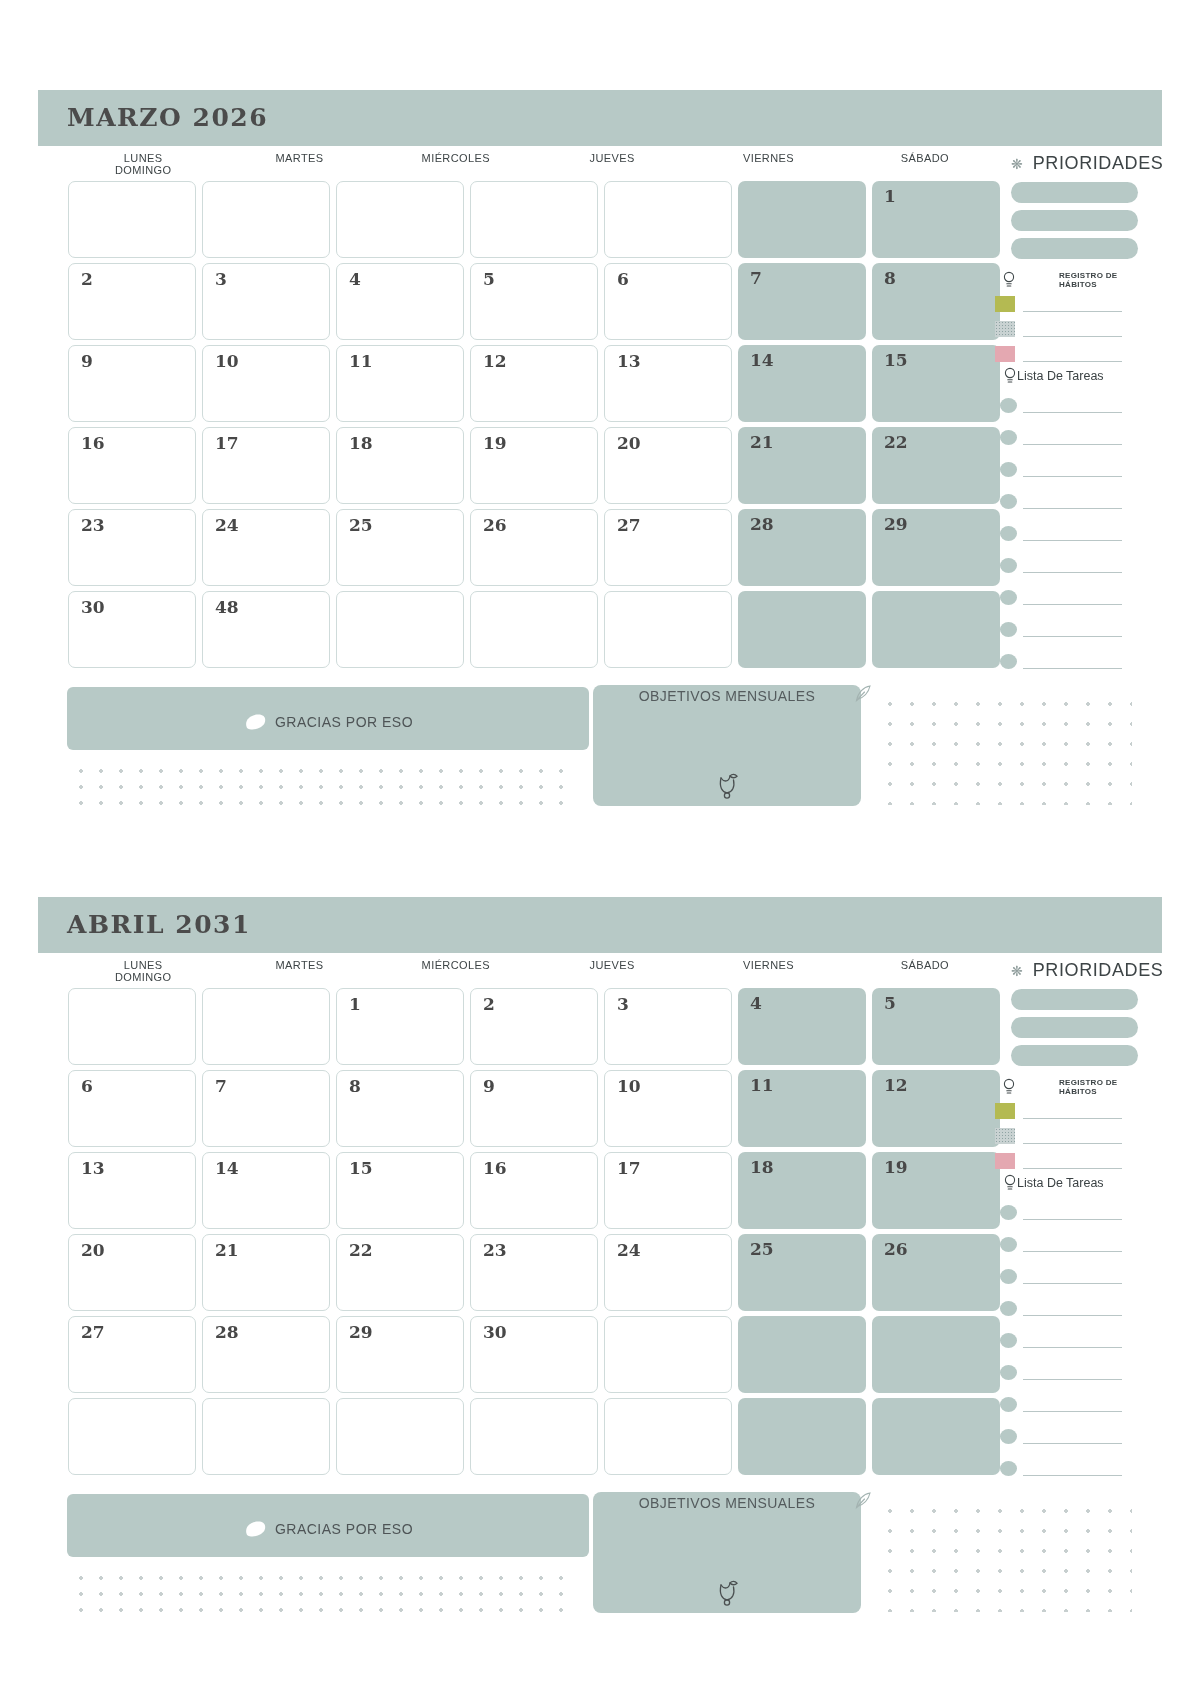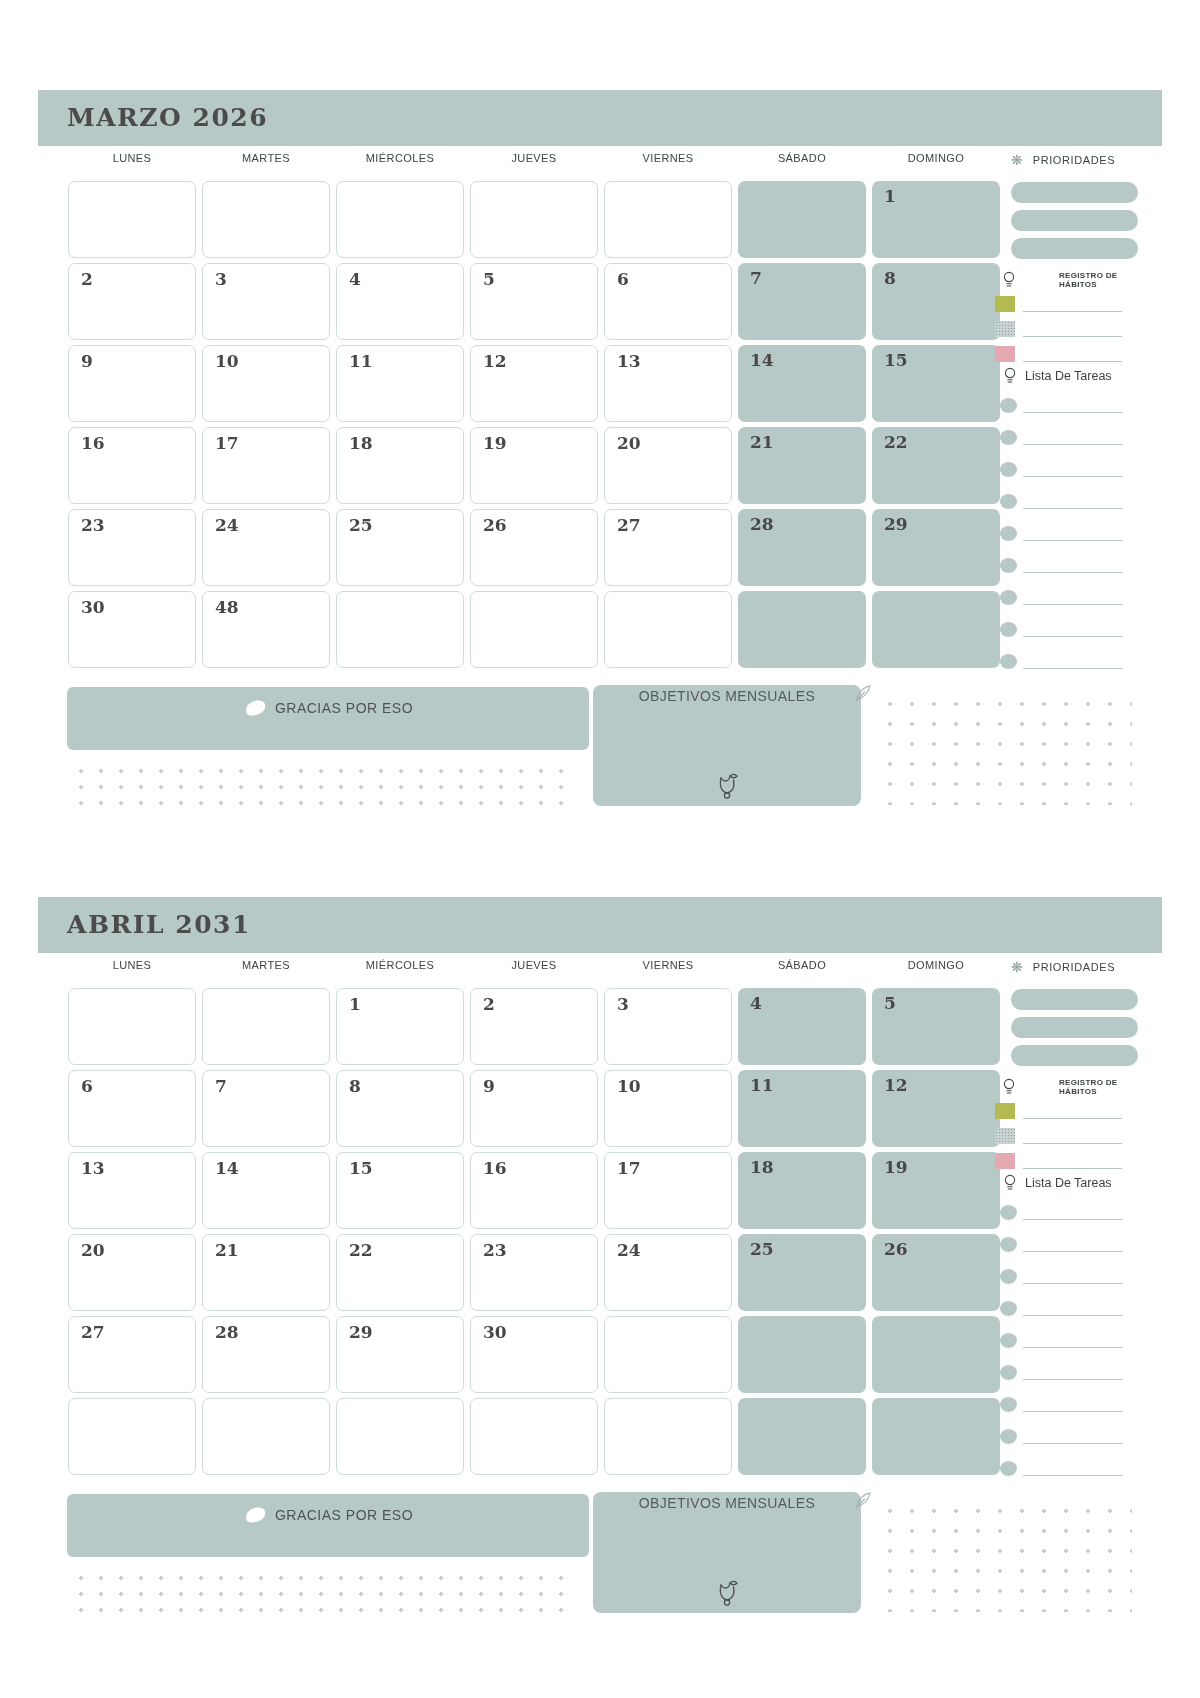--- a/index.html
+++ b/index.html
@@ -13,66 +13,66 @@
   *{margin:0;padding:0;box-sizing:border-box;}
   body{background:#fff;font-family:"Liberation Sans",sans-serif;}
   .page{position:relative;width:1200px;height:1698px;background:#ffffff;overflow:hidden;}
 
   .month{position:absolute;left:38px;width:1124px;height:720px;}
   .month-header{position:absolute;left:0;top:0;width:1124px;height:56px;background:var(--sage);padding-left:46px;}
   .month-title{position:absolute;left:29px;top:0;line-height:56px;
     font-family:"DejaVu Serif",serif;font-weight:700;font-size:25px;letter-spacing:1.5px;color:#4b4b4b;}
 
   .weekdays{position:absolute;left:30px;top:62px;width:932px;display:grid;
-    grid-template-columns:repeat(7,1fr);column-gap:6px;}
+    grid-template-columns:repeat(6,1fr);column-gap:6px;}
   .weekday{text-align:center;font-size:11px;letter-spacing:.4px;color:var(--label);}
 
   .cells{position:absolute;left:30px;top:91px;width:932px;display:grid;
     grid-template-columns:repeat(7,1fr);column-gap:6px;row-gap:5px;}
   .cell{height:77px;background:#fff;border:1px solid var(--border);border-radius:7px;}
   .cell.weekend{background:var(--sage);border:none;}
   .daynum{display:inline-block;padding:5px 0 0 12px;
     font-family:"DejaVu Serif",serif;font-weight:700;font-size:17px;color:#484848;}
 
   .gratitude-bar{position:absolute;left:29px;top:597px;width:522px;height:63px;
     background:var(--sage);border-radius:6px;display:flex;justify-content:center;
-    align-items:flex-start;padding-top:13px;gap:8px;}
+    align-items:flex-start;padding-top:27px;gap:8px;}
   .gratitude-bar span.txt{font-size:14px;letter-spacing:.5px;color:#4e5456;}
   .gratitude-icon{margin-top:-1px;}
 
   .objectives-box{position:absolute;left:555px;top:595px;width:268px;height:121px;
     background:var(--sage);border-radius:8px;text-align:center;padding-top:2px;}
   .objectives-box .txt{font-size:14px;letter-spacing:.4px;color:#545b5d;}
   .tulip{position:absolute;left:50%;transform:translateX(-50%);bottom:4px;}
   .quill{position:absolute;left:816px;top:594px;}
 
   .dots{background-image:radial-gradient(circle,var(--dot) 1.8px,transparent 2.1px);
     background-position:3px 3px;}
   .dots-left{position:absolute;left:30px;top:670px;width:510px;height:46px;background-size:20px 16px;}
   .dots-right{position:absolute;left:838px;top:601px;width:256px;height:114px;background-size:22px 20px;}
 
   .sidebar{position:absolute;left:973px;top:0;width:127px;height:720px;}
   .prio-header{position:absolute;left:0;top:63px;width:127px;display:flex;align-items:center;gap:10px;}
   .flower{font-size:14px;color:#8e9c9b;line-height:1;}
-  .prio-header .txt{font-size:11px;letter-spacing:.6px;color:var(--label);}
+  .prio-header .txt{font-size:18px;letter-spacing:.6px;color:var(--label);}
   .pills{position:absolute;left:0;top:92px;display:flex;flex-direction:column;gap:7px;}
   .pill{width:127px;height:21px;border-radius:11px;background:var(--sage);}
 
   .habits-header{position:absolute;left:-9px;top:181px;display:flex;align-items:center;gap:7px;}
   .habits-header .txt{font-size:8px;letter-spacing:.3px;color:var(--label);font-weight:bold;padding-left:36px;}
   .habits{position:absolute;left:-16px;top:206px;display:flex;flex-direction:column;gap:9px;}
   .habit-row{display:flex;align-items:flex-end;gap:8px;height:16px;}
   .swatch{width:20px;height:16px;}
   .swatch.olive{background:#b4ba52;}
   .swatch.dotted{background-color:#c9d2d2;
     background-image:radial-gradient(circle,#8fa3a3 .7px,transparent .9px);background-size:3px 3px;}
   .swatch.pink{background:#e4a8b1;}
   .hline{width:99px;height:14px;border-bottom:1px solid var(--line);}
 
-  .tasks-header{position:absolute;left:-8px;top:277px;display:flex;align-items:center;gap:8px;}
+  .tasks-header{position:absolute;left:-8px;top:277px;display:flex;align-items:center;gap:0;}
   .tasks-header .txt{font-size:12.5px;color:#3b4244;}
   .tasks{position:absolute;left:-11px;top:306px;display:flex;flex-direction:column;gap:15px;}
   .task-row{display:flex;align-items:flex-end;gap:6px;height:17px;}
   .task-dot{width:17px;height:15px;border-radius:50%;background:var(--sage);margin-bottom:0;}
 
   svg{display:block;}
 </style>
 </head>
 <body>
 

